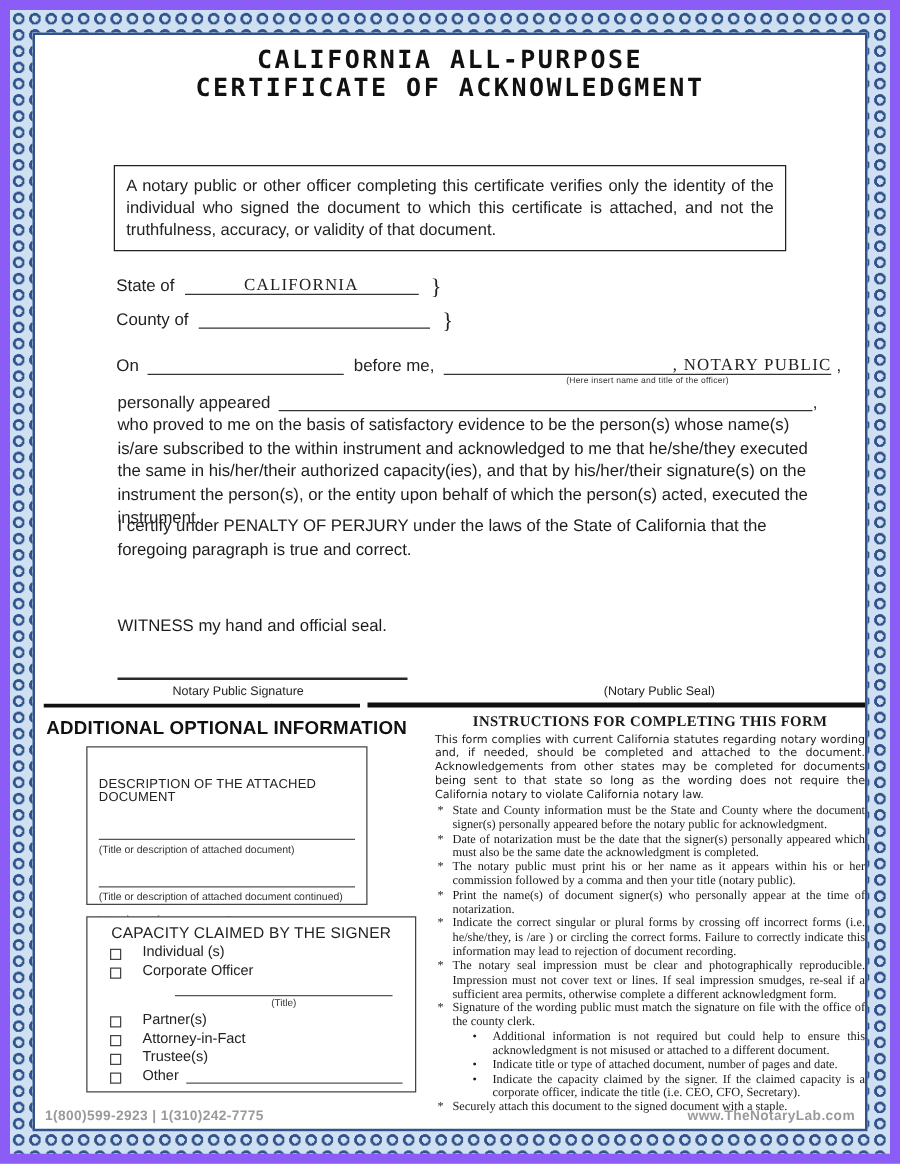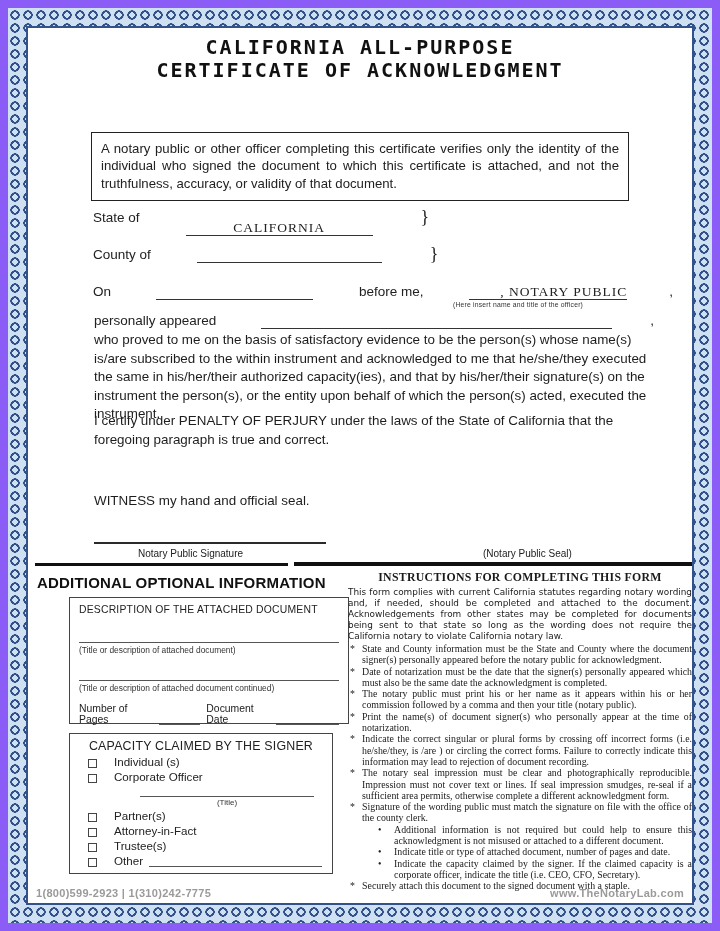--- a/index.html
+++ b/index.html
@@ -19,21 +19,21 @@
   .title { left:0; top:8px; width:100%; text-align:center;
            font-family:"DejaVu Sans Mono", monospace; font-weight:bold;
            font-size:20px; line-height:23px; letter-spacing:2px; color:#111; }
 
   
   .disclosure { left:63px; top:104px; width:538px; border:1.4px solid #222;
                 padding:7px 9px 8px 9px; font-size:13.2px; line-height:17.4px;
                 text-align:justify; color:#222; }
 
   
-  .row { display:flex; font-size:13.5px; color:#222;gap:38px; }
+  .row { display:flex; align-items:flex-end; font-size:13.5px; color:#222; }
   .blank { display:inline-block; border-bottom:1.4px solid #333; height:16px; }
   .brace { font-family:"Liberation Serif", serif; font-size:18px; line-height:14px; margin-left:10px; }
   .serifcaps { font-family:"Liberation Serif", serif; letter-spacing:1px; font-size:13.5px; color:#222; }
 
   .state-row { left:65px; top:182px; }
   .county-row { left:65px; top:219px; }
   .on-row { left:65px; top:256px; width:580px; position:absolute; }
   .officer-caption { position:absolute; left:315px; top:17px; width:220px; text-align:center;
                      font-size:6.8px; color:#333; letter-spacing:0.2px; }
   .personally-row { left:66px; top:285px; width:560px; }
@@ -42,21 +42,21 @@
 
   .sig-line { left:66px; top:514px; width:232px; border-bottom:2px solid #2a2a2a; }
   .small-label { font-size:10px; color:#222; }
 
   .divider-a { left:7px; top:535px; width:253px; height:3px; background:#101010; }
   .divider-b { left:266px; top:534px; width:398px; height:3.6px; background:#101010; }
 
   
   .opt-heading { left:9px; top:546px; font-size:15px; font-weight:bold; letter-spacing:0.2px; color:#111; }
   .opt-box { border:1.4px solid #444; background:#fff; }
-  .desc-box { left:41px; top:569px; width:280px; height:127px; padding:6px 9px; }
+  .desc-box { left:41px; top:569px; width:225px; height:127px; padding:24px 9px; }
   .desc-head { font-size:10.4px; color:#222; letter-spacing:0.2px; }
   .fill-field { border-bottom:1.1px solid #555; height:12px; }
   .fill-caption { font-size:8.4px; color:#333; margin-top:2px; }
   .pages-row { display:flex; align-items:flex-end; font-size:10.4px; margin-top:10px; color:#222; }
   .mini-blank { display:inline-block; border-bottom:1.1px solid #555; height:11px; }
 
   .cap-box { left:41px; top:705px; width:264px; height:141px; padding:5px 10px; }
   .cap-head { font-size:12.4px; color:#222; text-align:center; letter-spacing:0.2px; }
   .cap-row { display:flex; align-items:flex-end; margin-top:2px; padding-left:8px; font-size:11.6px; color:#222; }
   .checkbox { width:9px; height:9px; border:1.2px solid #444; margin-right:17px; flex:none; }

